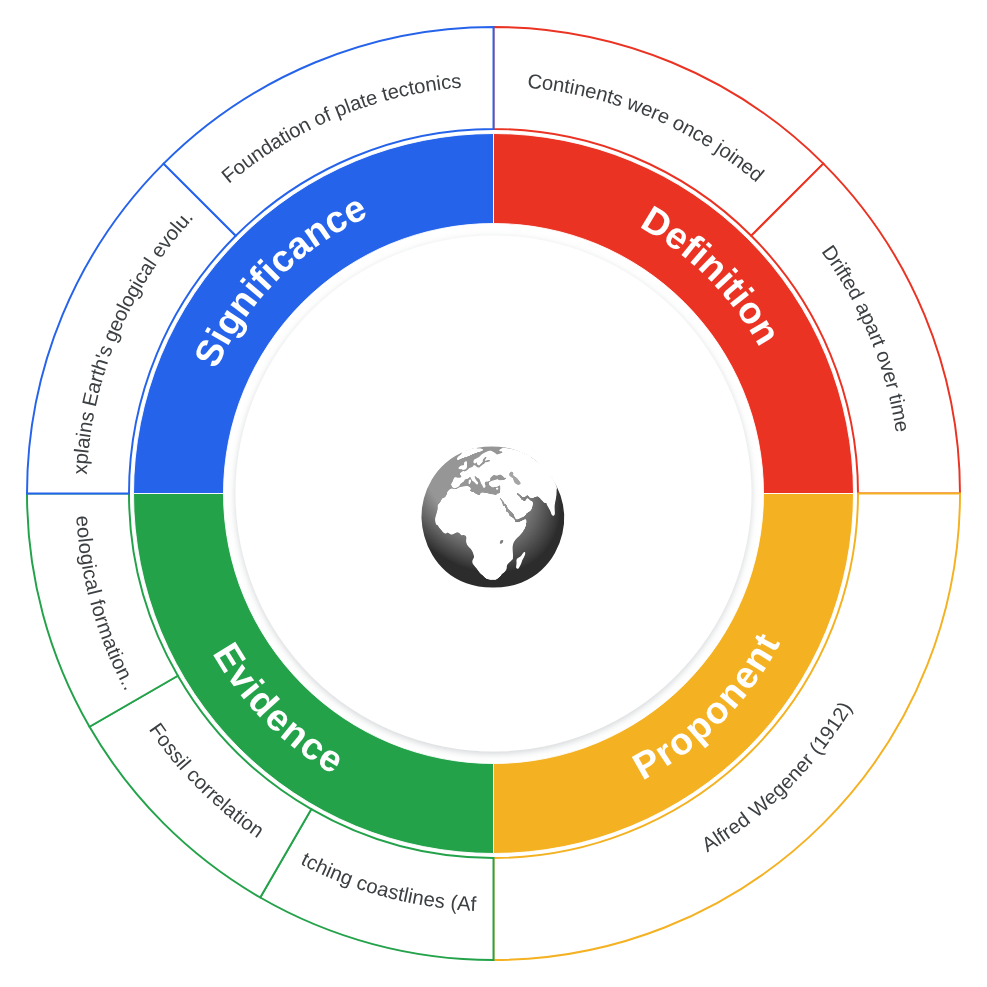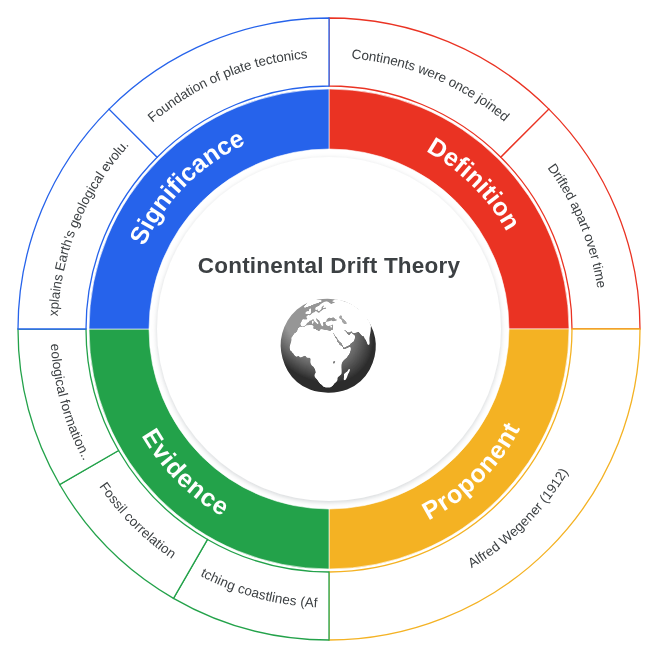--- a/index.html
+++ b/index.html
@@ -119,16 +119,15 @@
           L 328.99999999999994 149 A 180 180 0 0 0 149 329 Z" fill="#2663EB" stroke="#ffffff" stroke-width="0.6"></path>
       <text class="seg-label"><textPath href="#lp3" startOffset="50%" text-anchor="middle" dominant-baseline="middle">Significance</textPath></text>
       <path d="M 18 329.00000000000006 A 311 311 0 0 1 109.08979105098368 109.08979105098373
           L 157.1730521716689 157.17305217166896 A 243 243 0 0 0 86 329.00000000000006 Z" fill="#ffffff" stroke="#2663EB" stroke-width="1.3"></path>
       <text class="sub-label"><textPath href="#sp3_0" startOffset="50%" text-anchor="middle" dominant-baseline="middle">Explains Earth's geological evolu...</textPath></text>
       <path d="M 109.08979105098368 109.08979105098373 A 311 311 0 0 1 328.99999999999994 18
           L 328.99999999999994 86 A 243 243 0 0 0 157.1730521716689 157.17305217166896 Z" fill="#ffffff" stroke="#2663EB" stroke-width="1.3"></path>
       <text class="sub-label"><textPath href="#sp3_1" startOffset="50%" text-anchor="middle" dominant-baseline="middle">Foundation of plate tectonics</textPath></text>
     </svg>
 
-  <div id="center-title">Continental Drift Theory</div>
 
   <div id="center-icon">🌍</div>
 </div>
 
 </body></html>

